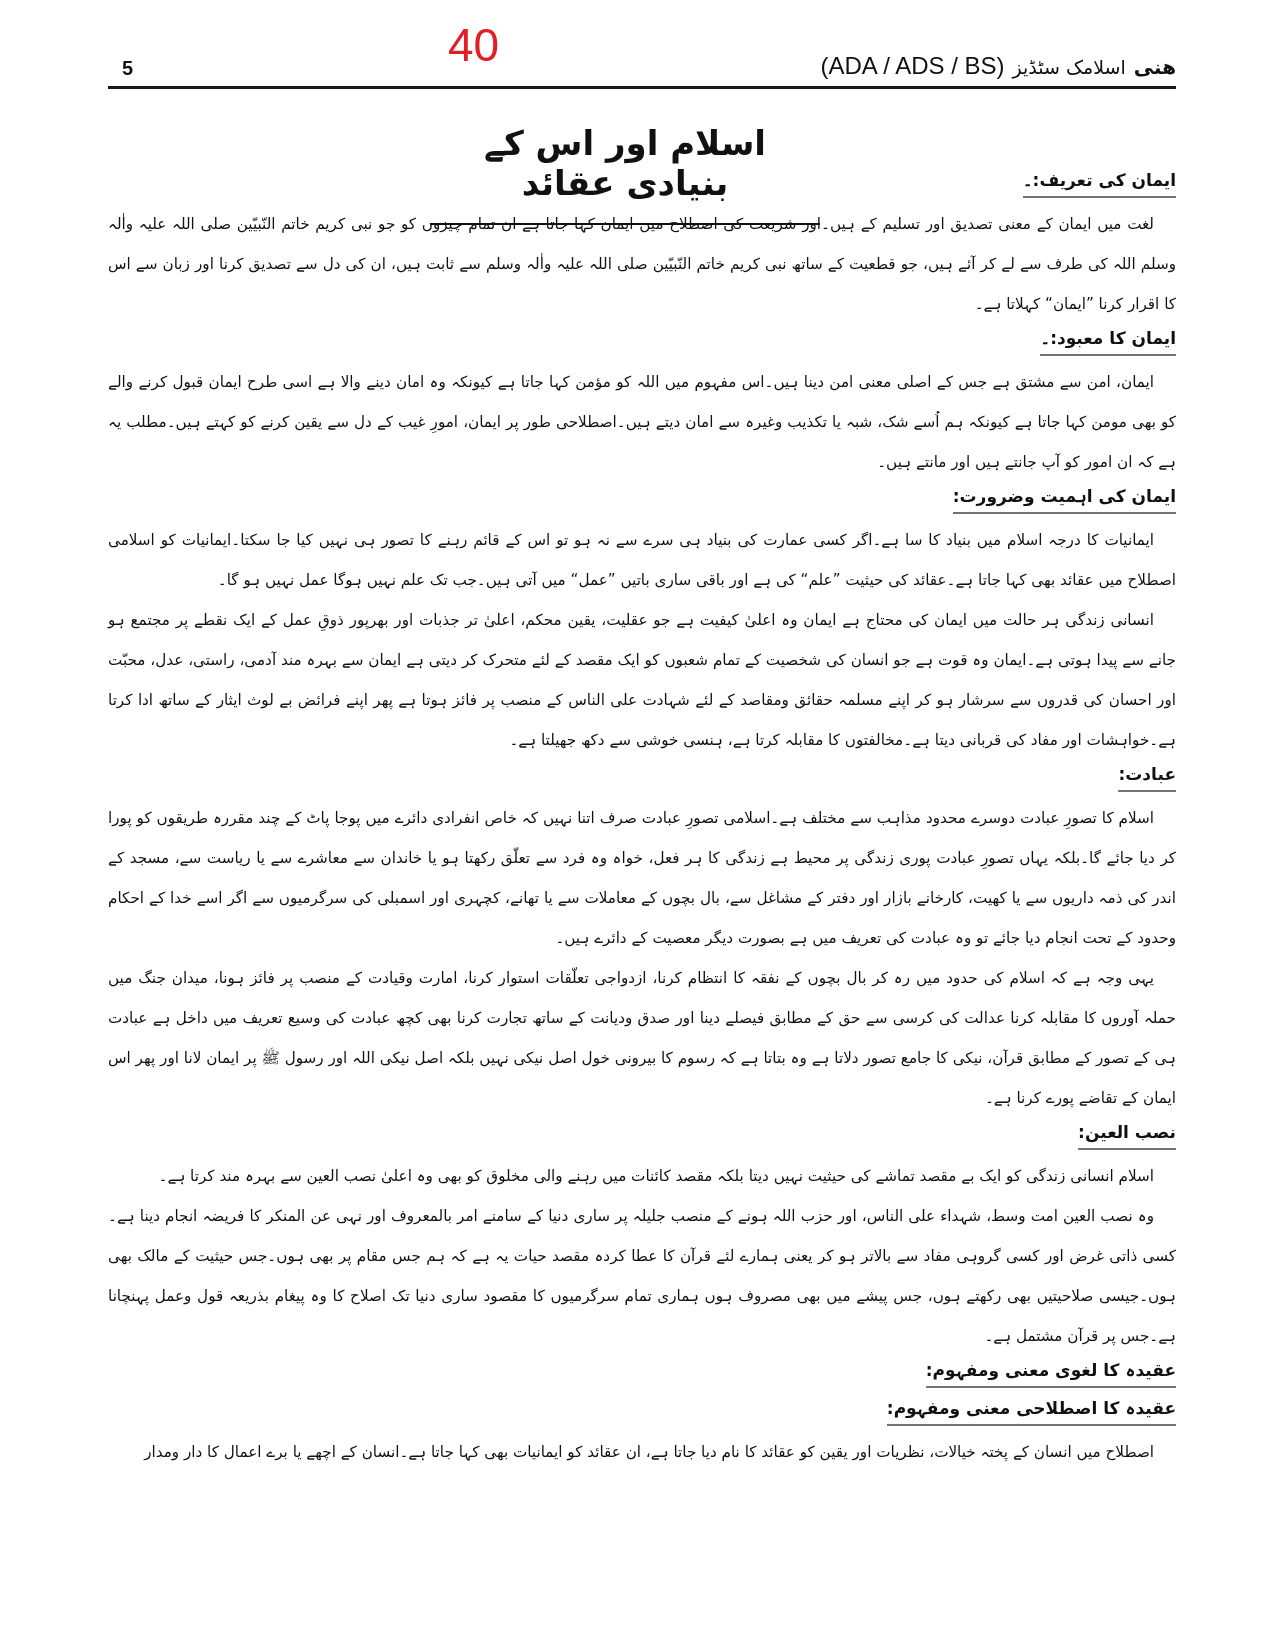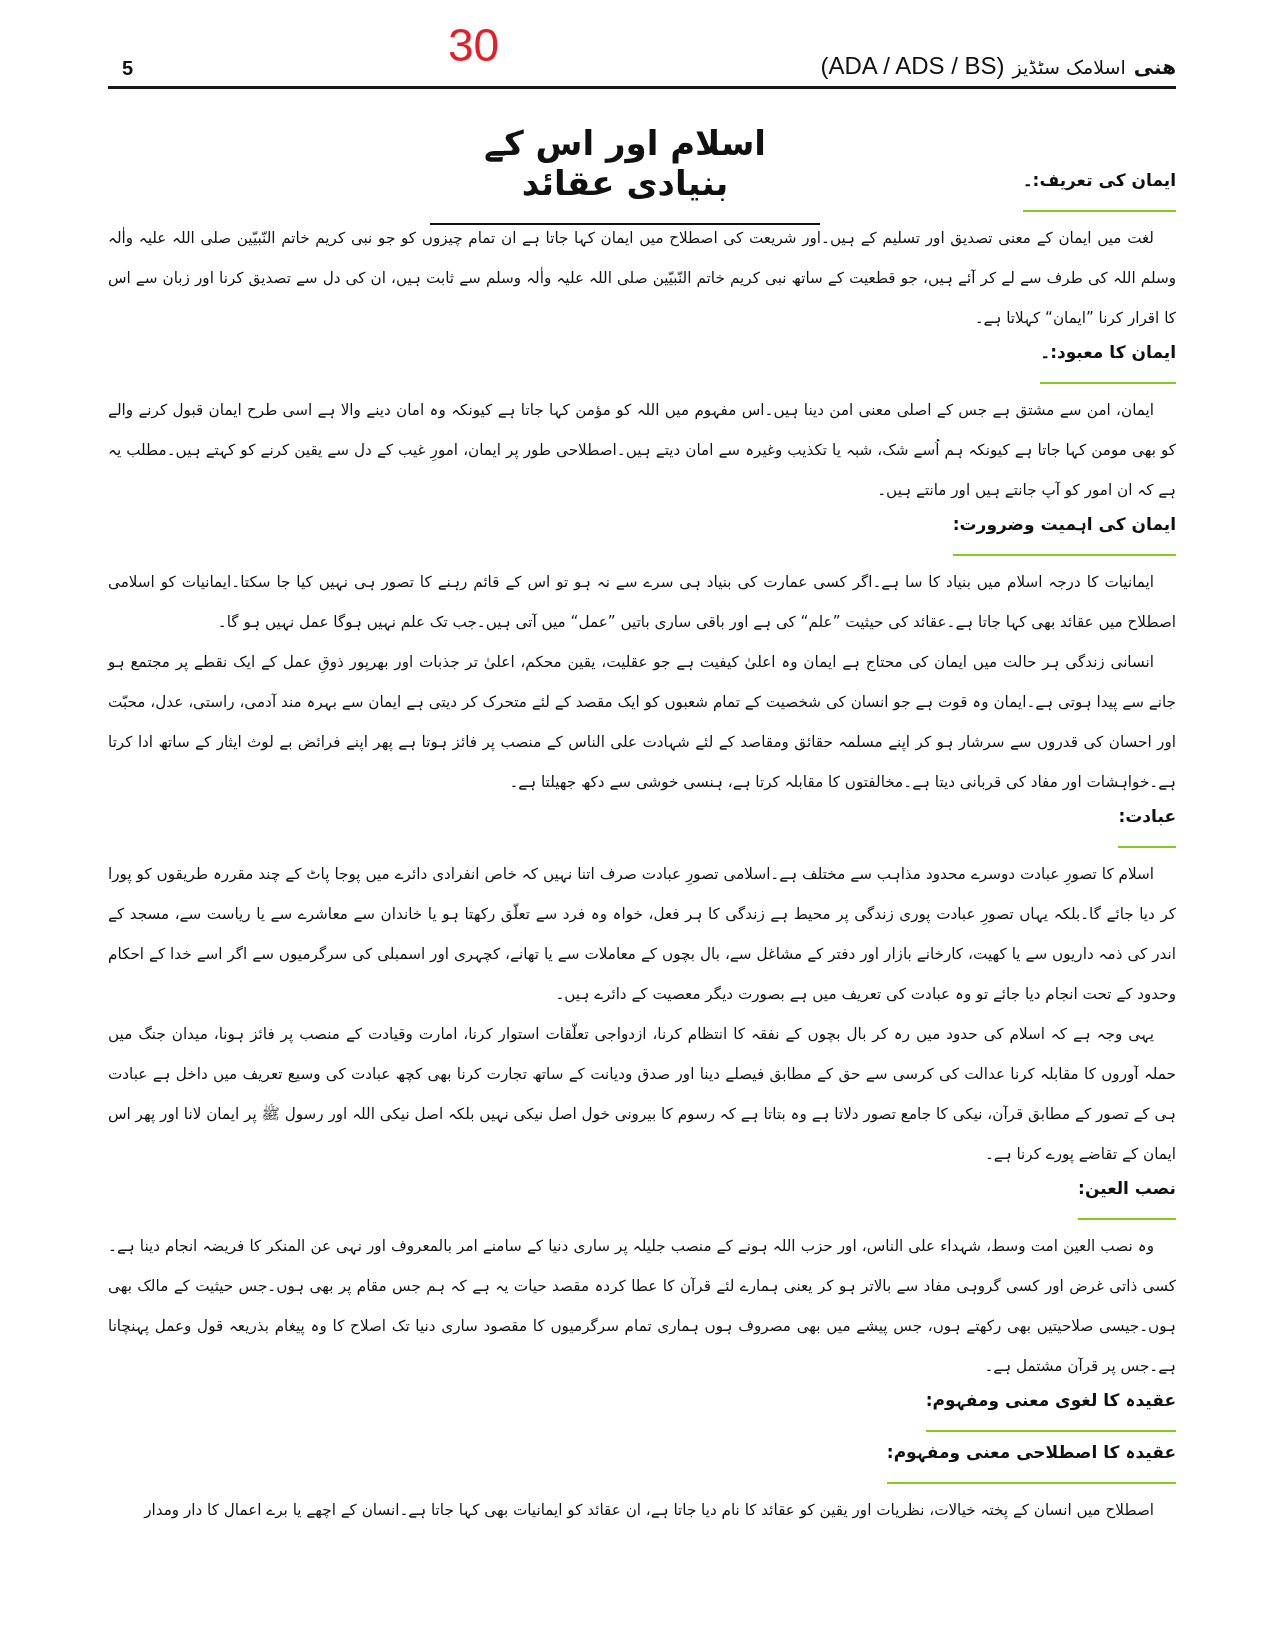--- a/index.html
+++ b/index.html
@@ -31,34 +31,34 @@
       text-align: center; direction: rtl;
       font-family: "DejaVu Sans", sans-serif; font-weight: bold; font-size: 34px;
       padding-bottom: 20px; border-bottom: 2px solid #111;
     }
     .content {
       position: absolute; left: 108px; top: 168px; width: 1068px;
       direction: rtl; text-align: justify;
     }
     .section-heading {
       display: inline-block; font-weight: bold; font-size: 17px;
-      border-bottom: 2px solid #84cc16; padding-bottom: 20px; margin-top: 2px; margin-bottom: 6px;
+      border-bottom: 2px solid #737373; padding-bottom: 6px; margin-top: 2px; margin-bottom: 6px;
     }
     .section { margin-bottom: 2px; }
     .para {
       font-size: 15.2px; line-height: 40px; margin: 0;
       text-indent: 22px; text-align-last: right;
     }
   </style>
 </head>
 <body>
 
 <div class="page-header">
   <span class="page-number">5</span>
-  <span class="stamp-number">30</span>
+  <span class="stamp-number">40</span>
   <div class="book-title">
     <span class="brand">هنی</span>
     <span>اسلامک سٹڈیز</span>
     <span class="codes">(ADA / ADS / BS)</span>
   </div>
 </div>
 
 <h1 class="chapter-title">اسلام اور اس کے بنیادی عقائد</h1>
 
 <div class="content">
@@ -79,20 +79,21 @@
   </section>
 
   <section class="section">
     <div class="section-heading">عبادت:</div>
     <p class="para">اسلام کا تصورِ عبادت دوسرے محدود مذاہب سے مختلف ہے۔اسلامی تصورِ عبادت صرف اتنا نہیں کہ خاص انفرادی دائرے میں پوجا پاٹ کے چند مقررہ طریقوں کو پورا کر دیا جائے گا۔بلکہ یہاں تصورِ عبادت پوری زندگی پر محیط ہے زندگی کا ہر فعل، خواہ وہ فرد سے تعلّق رکھتا ہو یا خاندان سے معاشرے سے یا ریاست سے، مسجد کے اندر کی ذمہ داریوں سے یا کھیت، کارخانے بازار اور دفتر کے مشاغل سے، بال بچوں کے معاملات سے یا تھانے، کچہری اور اسمبلی کی سرگرمیوں سے اگر اسے خدا کے احکام وحدود کے تحت انجام دیا جائے تو وہ عبادت کی تعریف میں ہے بصورت دیگر معصیت کے دائرے ہیں۔</p>
     <p class="para">یہی وجہ ہے کہ اسلام کی حدود میں رہ کر بال بچوں کے نفقہ کا انتظام کرنا، ازدواجی تعلّقات استوار کرنا، امارت وقیادت کے منصب پر فائز ہونا، میدان جنگ میں حملہ آوروں کا مقابلہ کرنا عدالت کی کرسی سے حق کے مطابق فیصلے دینا اور صدق ودیانت کے ساتھ تجارت کرنا بھی کچھ عبادت کی وسیع تعریف میں داخل ہے عبادت ہی کے تصور کے مطابق قرآن، نیکی کا جامع تصور دلاتا ہے وہ بتاتا ہے کہ رسوم کا بیرونی خول اصل نیکی نہیں بلکہ اصل نیکی اللہ اور رسول ﷺ پر ایمان لانا اور پھر اس ایمان کے تقاضے پورے کرنا ہے۔</p>
   </section>
 
   <section class="section">
     <div class="section-heading">نصب العین:</div>
+    <p class="para">اسلام انسانی زندگی کو ایک بے مقصد تماشے کی حیثیت نہیں دیتا بلکہ مقصد کائنات میں رہنے والی مخلوق کو بھی وہ اعلیٰ نصب العین سے بہرہ مند کرتا ہے۔</p>
     <p class="para">وہ نصب العین امت وسط، شہداء علی الناس، اور حزب اللہ ہونے کے منصب جلیلہ پر ساری دنیا کے سامنے امر بالمعروف اور نہی عن المنکر کا فریضہ انجام دینا ہے۔کسی ذاتی غرض اور کسی گروہی مفاد سے بالاتر ہو کر یعنی ہمارے لئے قرآن کا عطا کردہ مقصد حیات یہ ہے کہ ہم جس مقام پر بھی ہوں۔جس حیثیت کے مالک بھی ہوں۔جیسی صلاحیتیں بھی رکھتے ہوں، جس پیشے میں بھی مصروف ہوں ہماری تمام سرگرمیوں کا مقصود ساری دنیا تک اصلاح کا وہ پیغام بذریعہ قول وعمل پہنچانا ہے۔جس پر قرآن مشتمل ہے۔</p>
   </section>
 
   <section class="section">
     <div class="section-heading">عقیدہ کا لغوی معنی ومفہوم:</div>
   </section>
 
   <section class="section">
     <div class="section-heading">عقیدہ کا اصطلاحی معنی ومفہوم:</div>
     <p class="para">اصطلاح میں انسان کے پختہ خیالات، نظریات اور یقین کو عقائد کا نام دیا جاتا ہے، ان عقائد کو ایمانیات بھی کہا جاتا ہے۔انسان کے اچھے یا برے اعمال کا دار ومدار</p>

